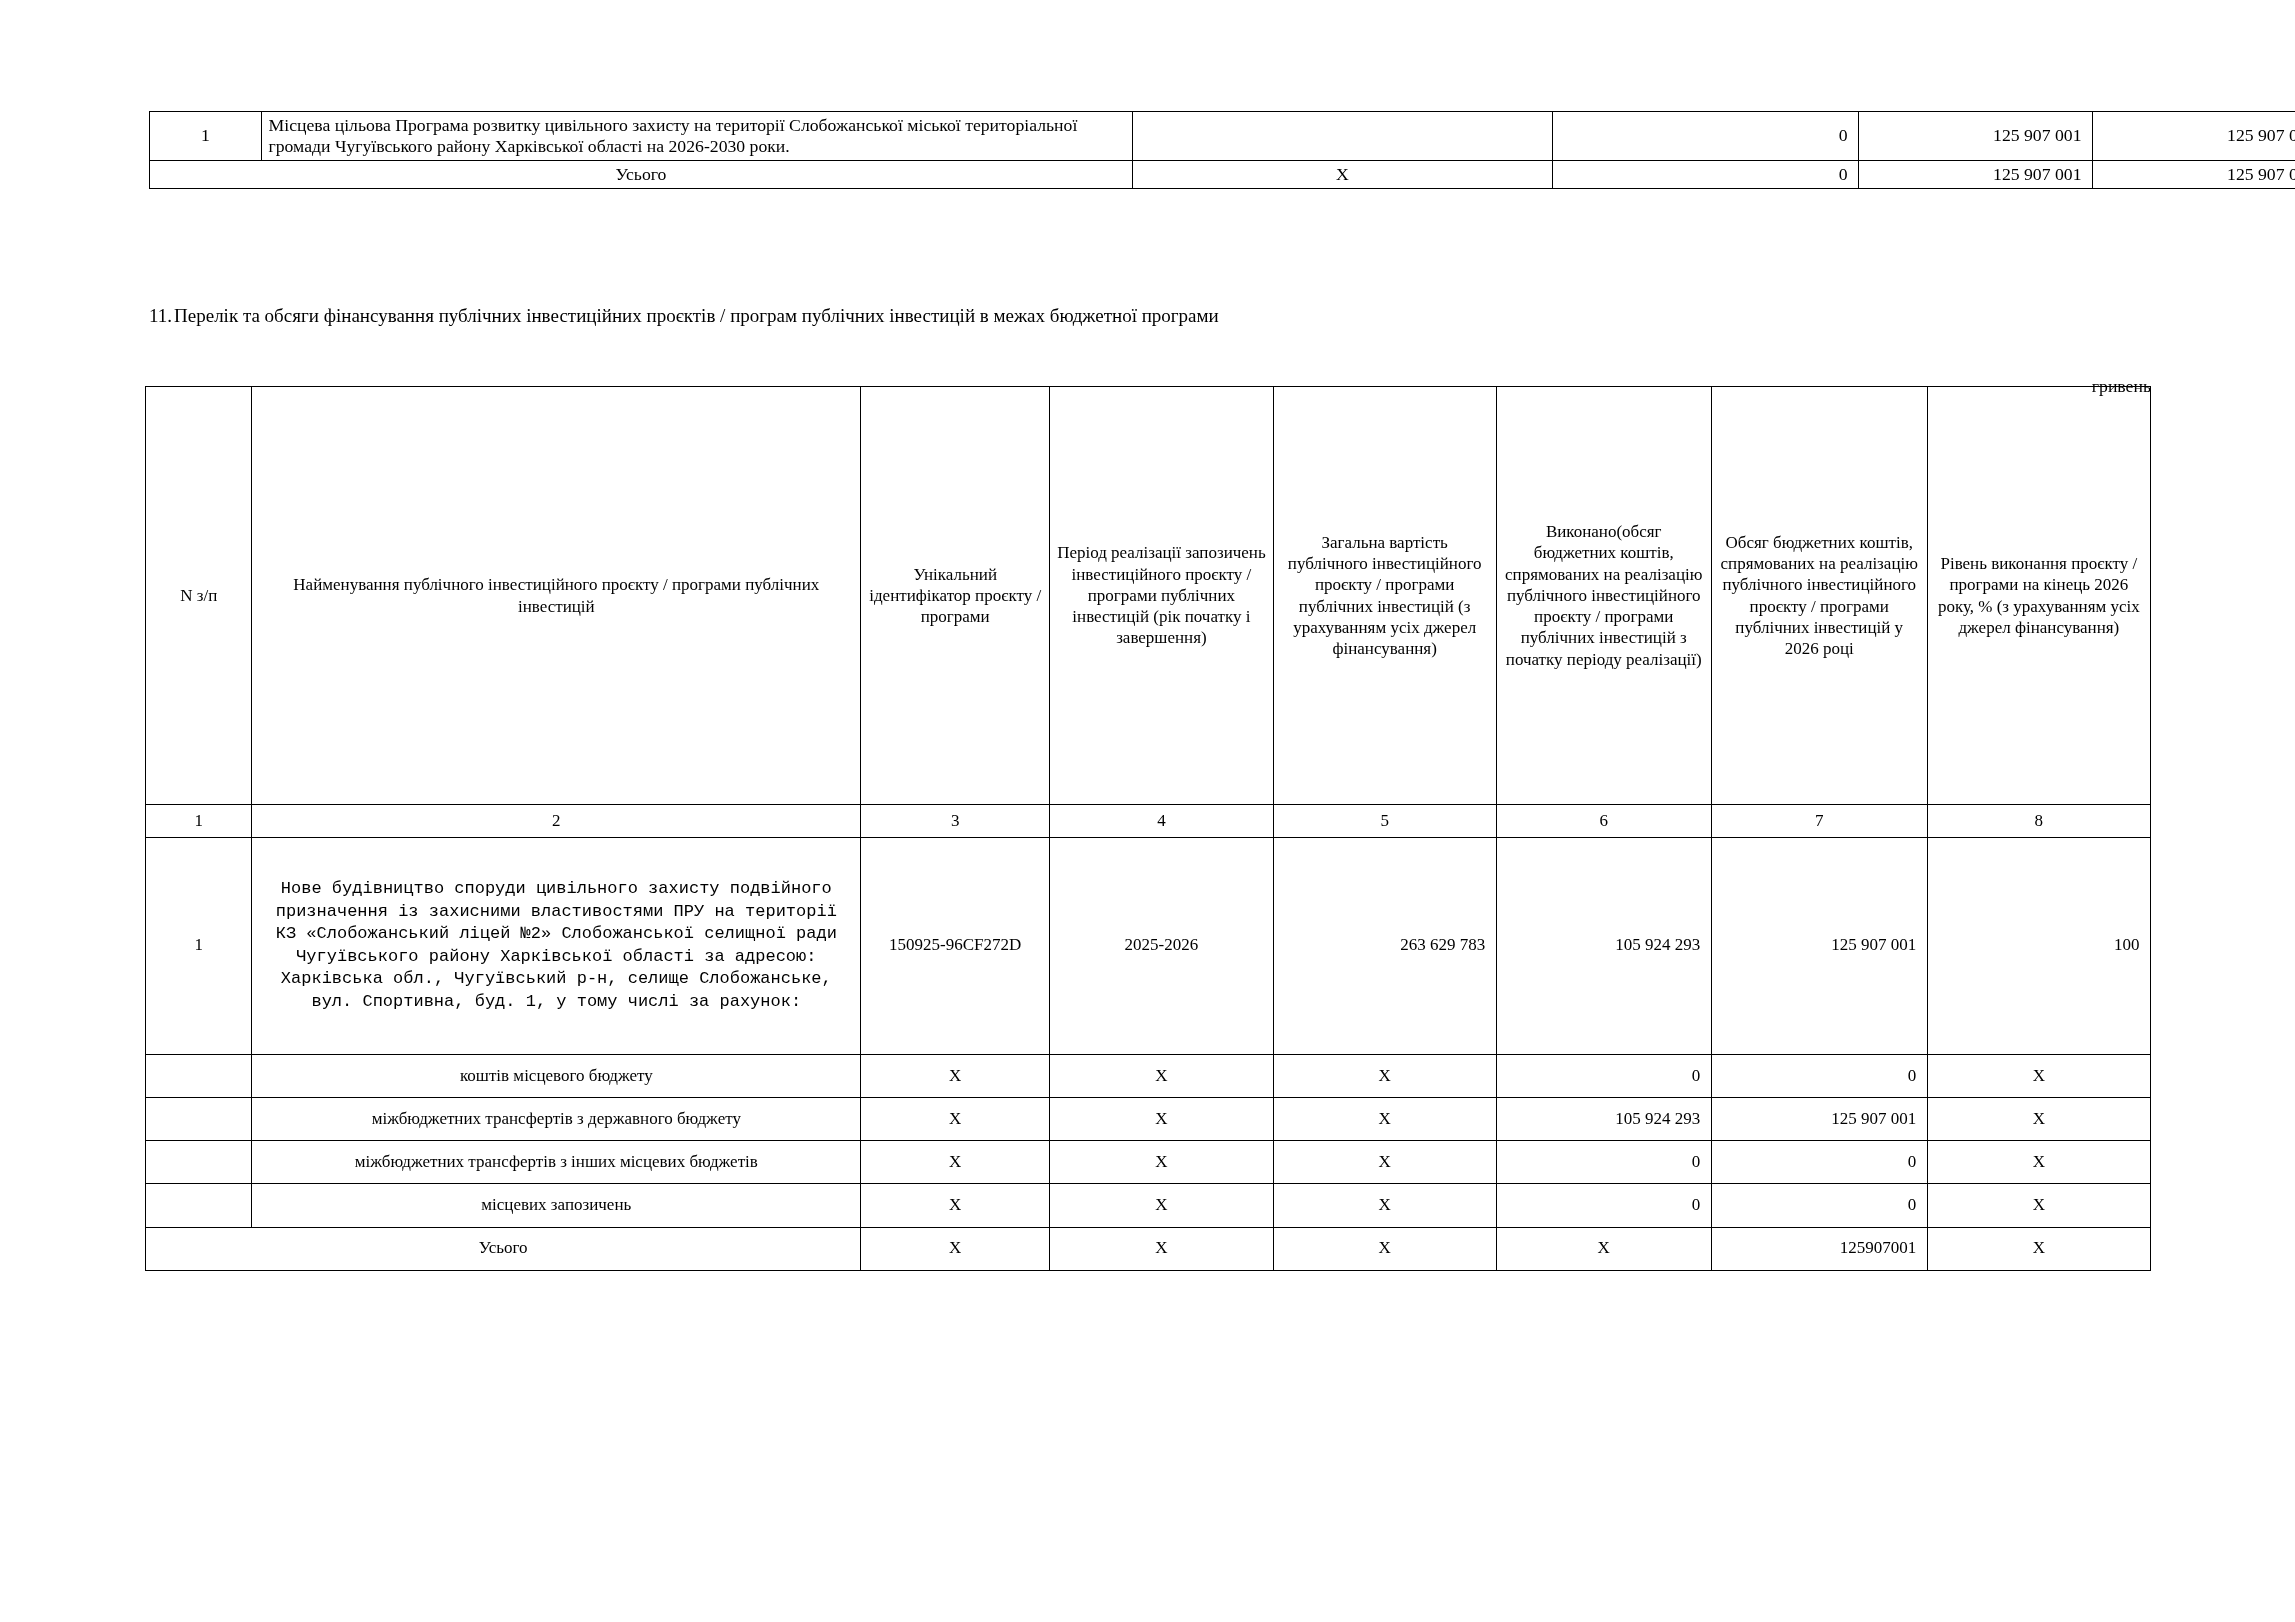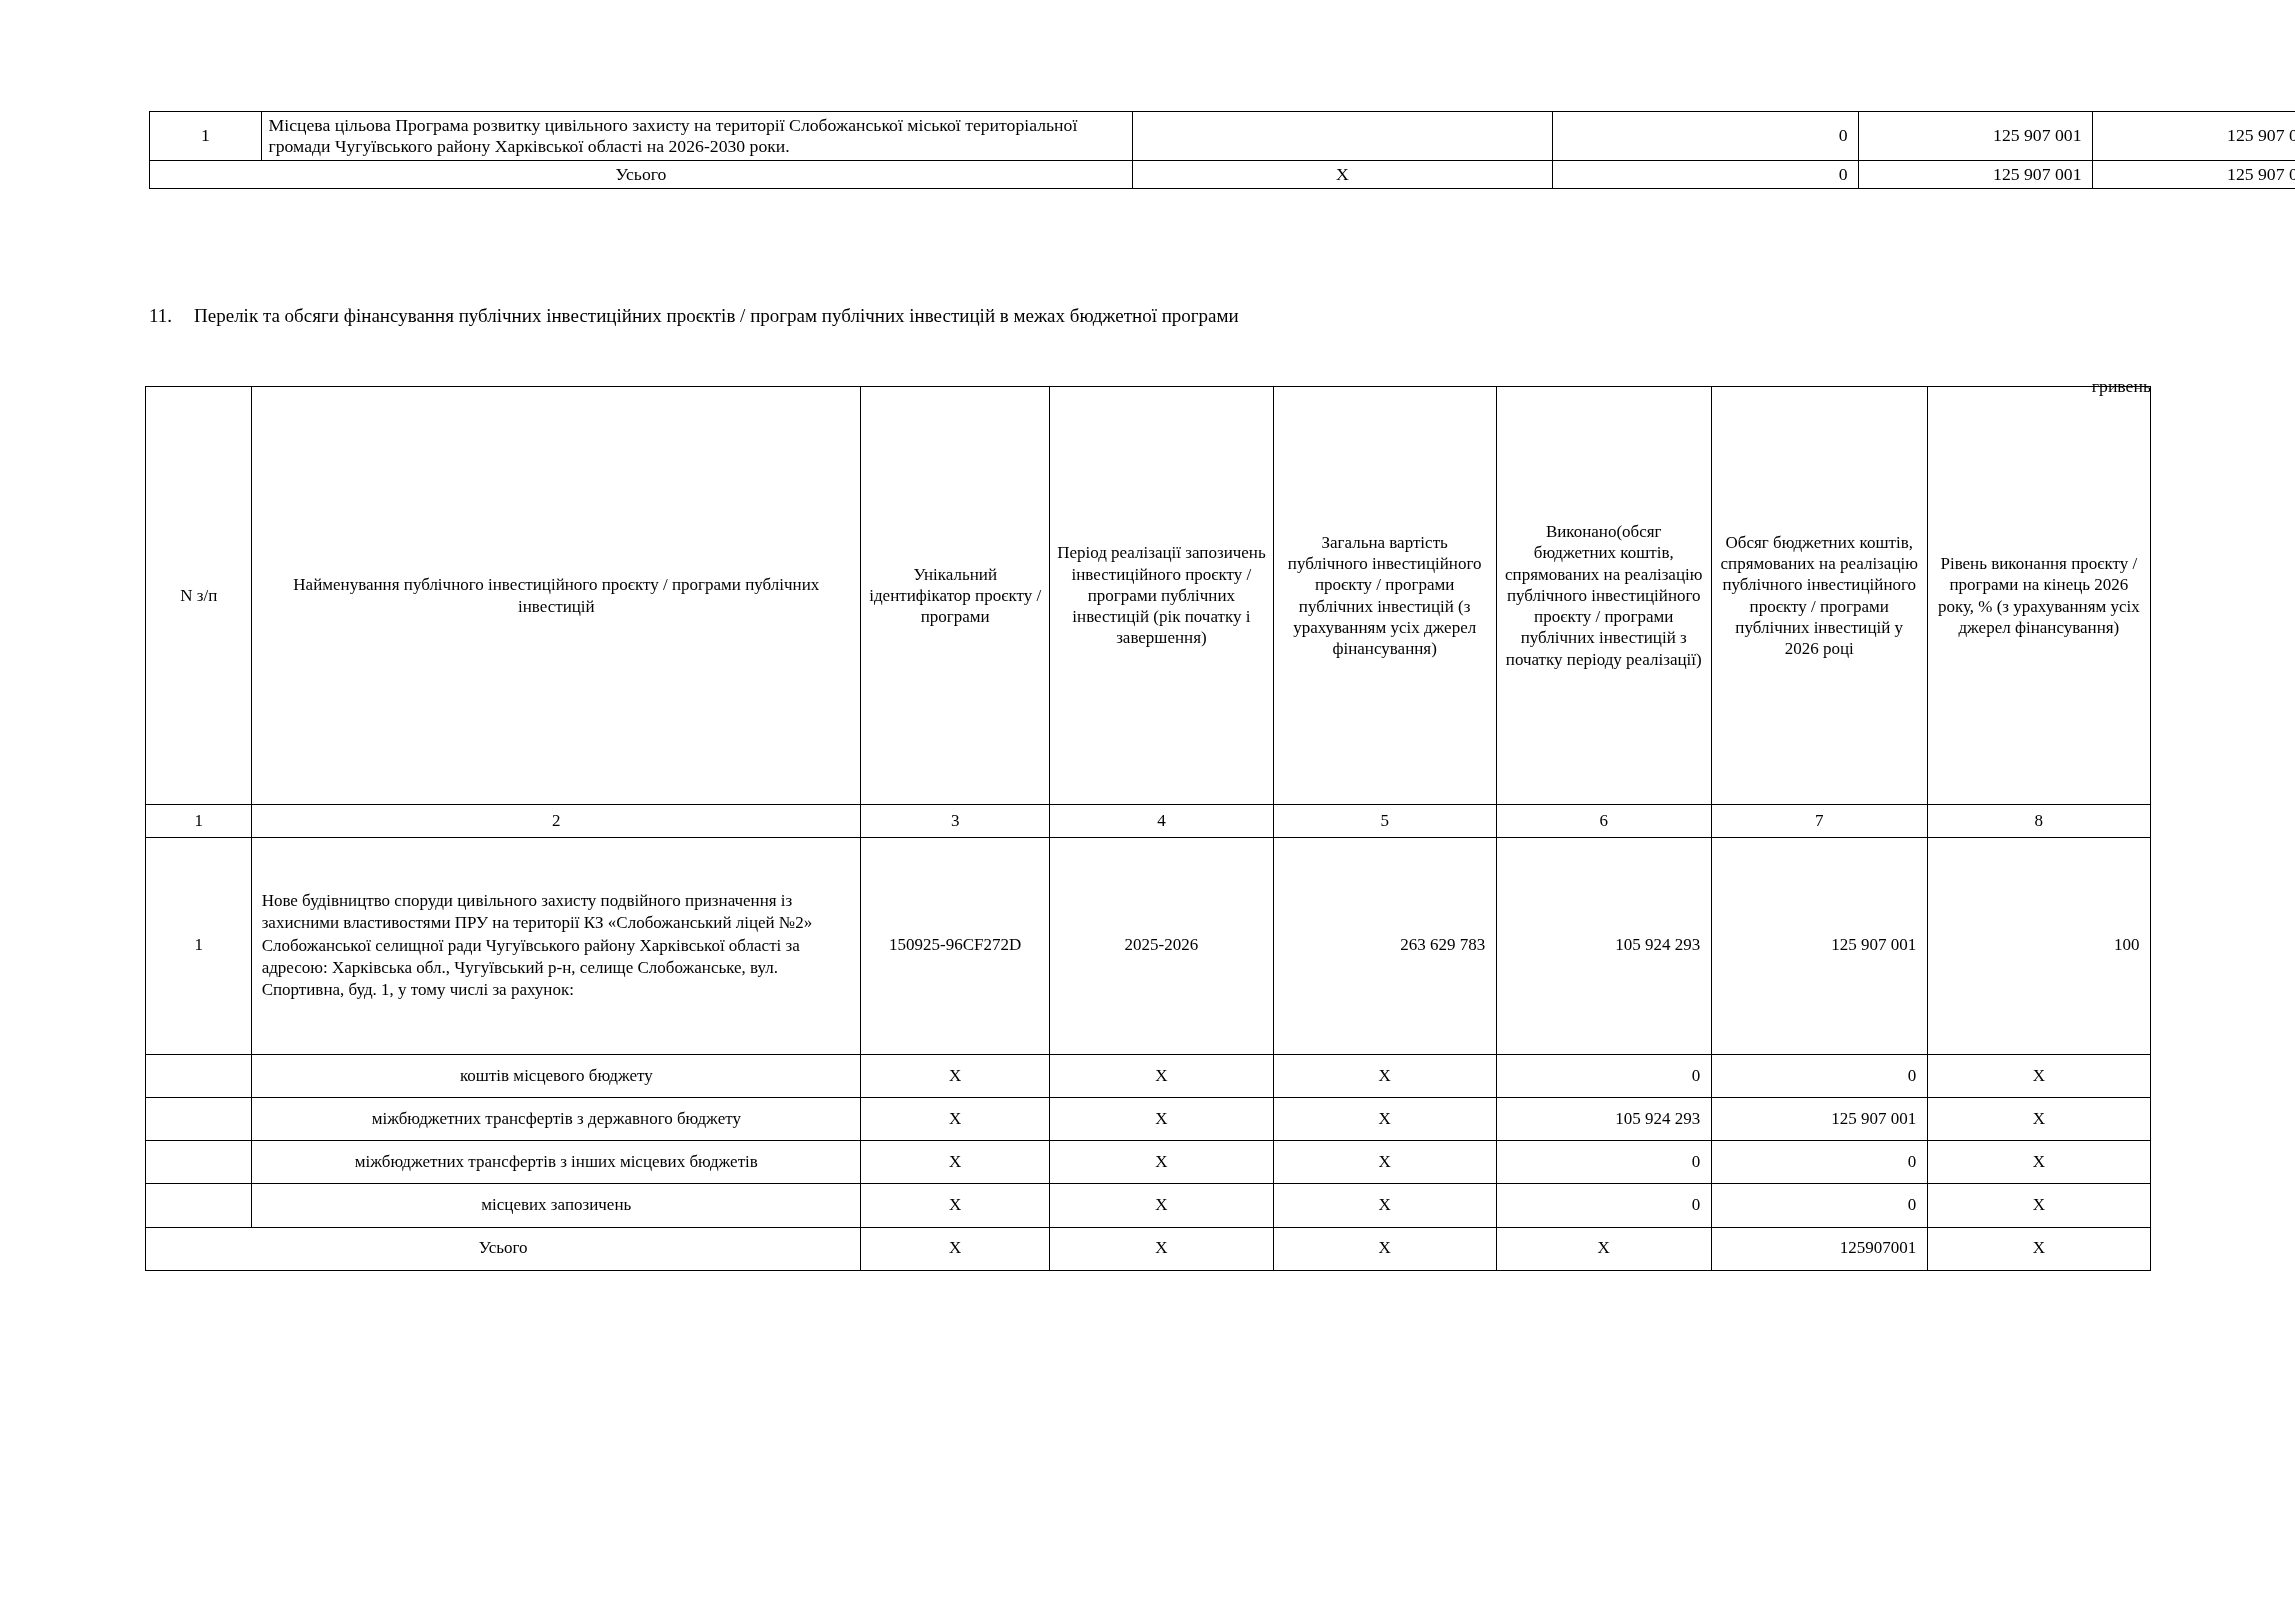--- a/index.html
+++ b/index.html
@@ -57,21 +57,21 @@
   .section-head {
     position: absolute;
     left: 149px;
     top: 305px;
     width: 2002px;
     font-size: 19px;
     white-space: nowrap;
   }
   .section-head .num {
     display: inline-block;
-    margin-right: 22px;
+    margin-right: 2px;
   }
 
   
   .currency-note {
     position: absolute;
     left: 149px;
     top: 364px;
     width: 2002px;
     text-align: right;
     font-size: 17.7px;
@@ -105,23 +105,24 @@
   }
   .numrow td {
     text-align: center;
     height: 29px;
     padding: 1.3px 3.9px;
   }
   .c { text-align: center; }
   .r { text-align: right; padding-right: 10.5px; margin-top: 17px; }
 
   .proj-name {
-    text-align: left;
+    text-align: center;
     line-height: 1.32;
     padding: 6.5px 9.2px;
+    font-family: Liberation Mono, monospace;
   }
   .sub-row td { height: 37px; }
   .sub-label { text-align: center; }
 
   .tall-row td { height: 203px; }
 </style>
 </head>
 <body>
 
 <div class="page">

